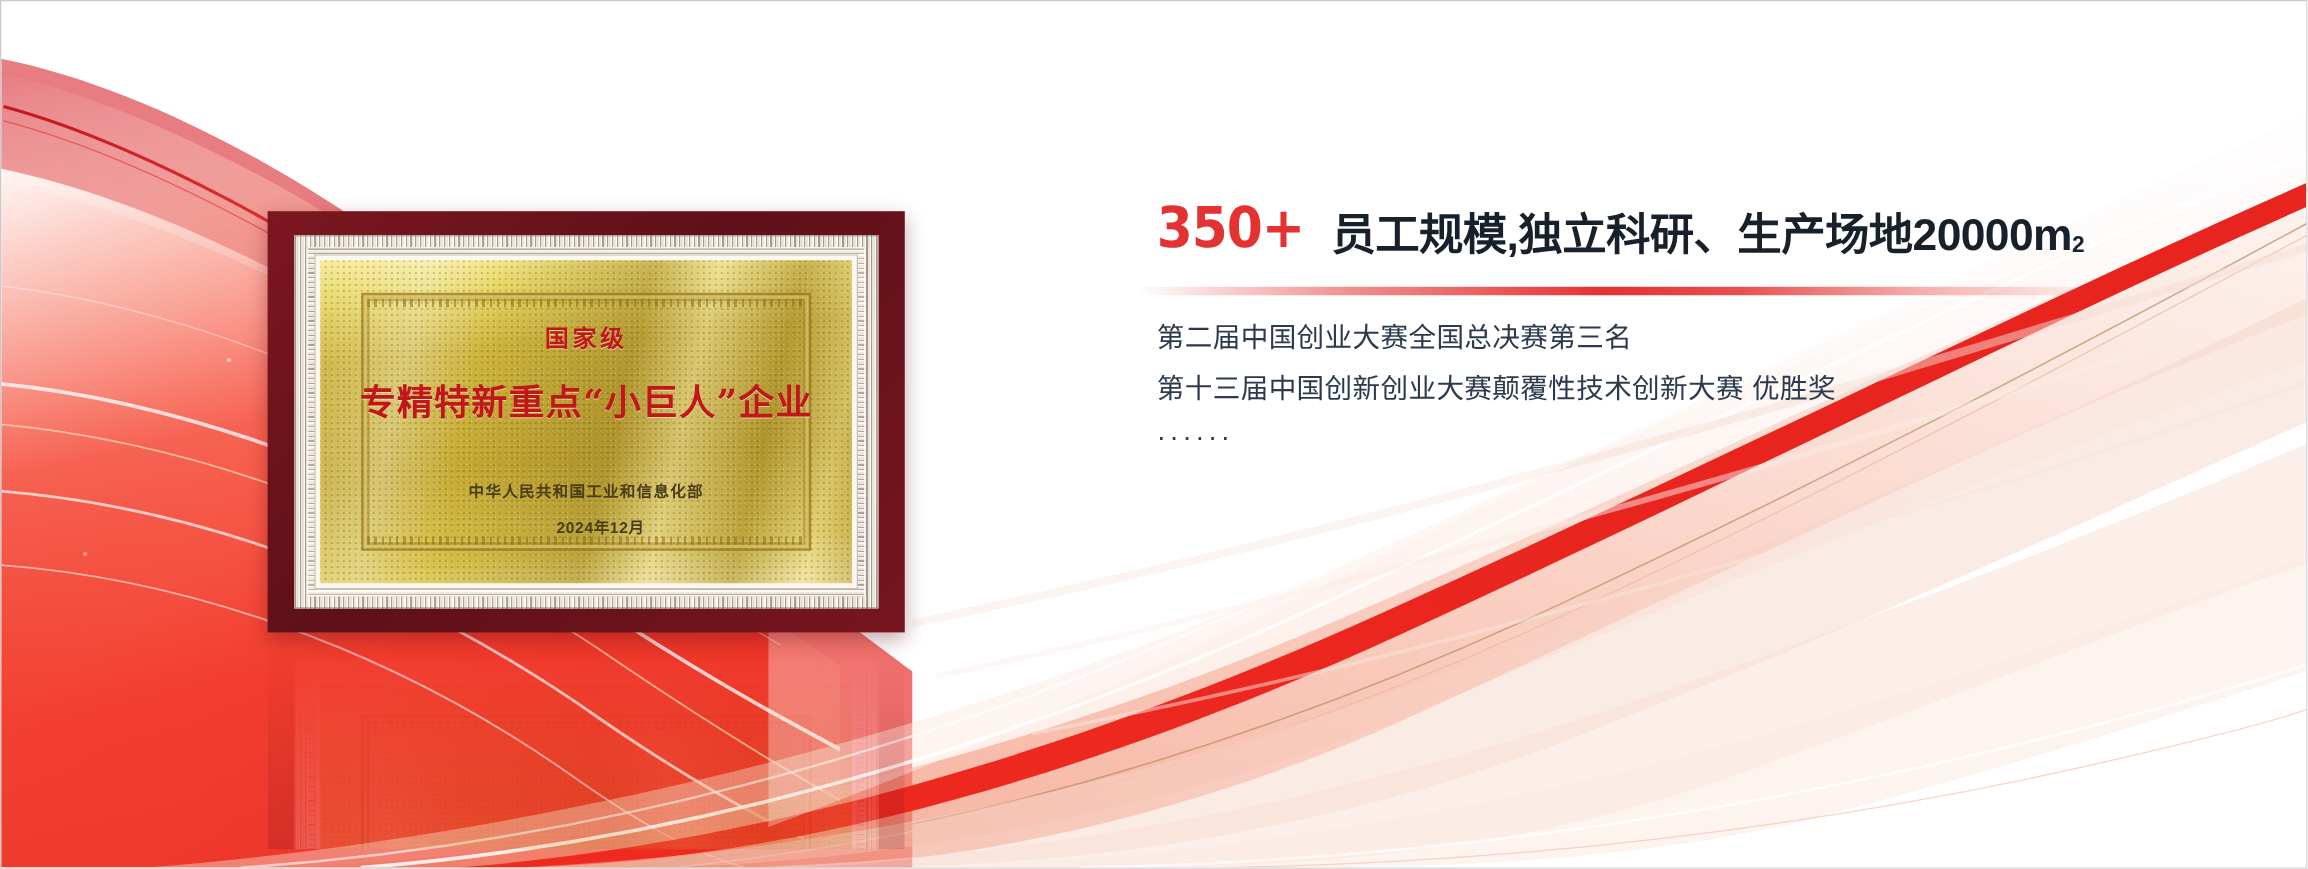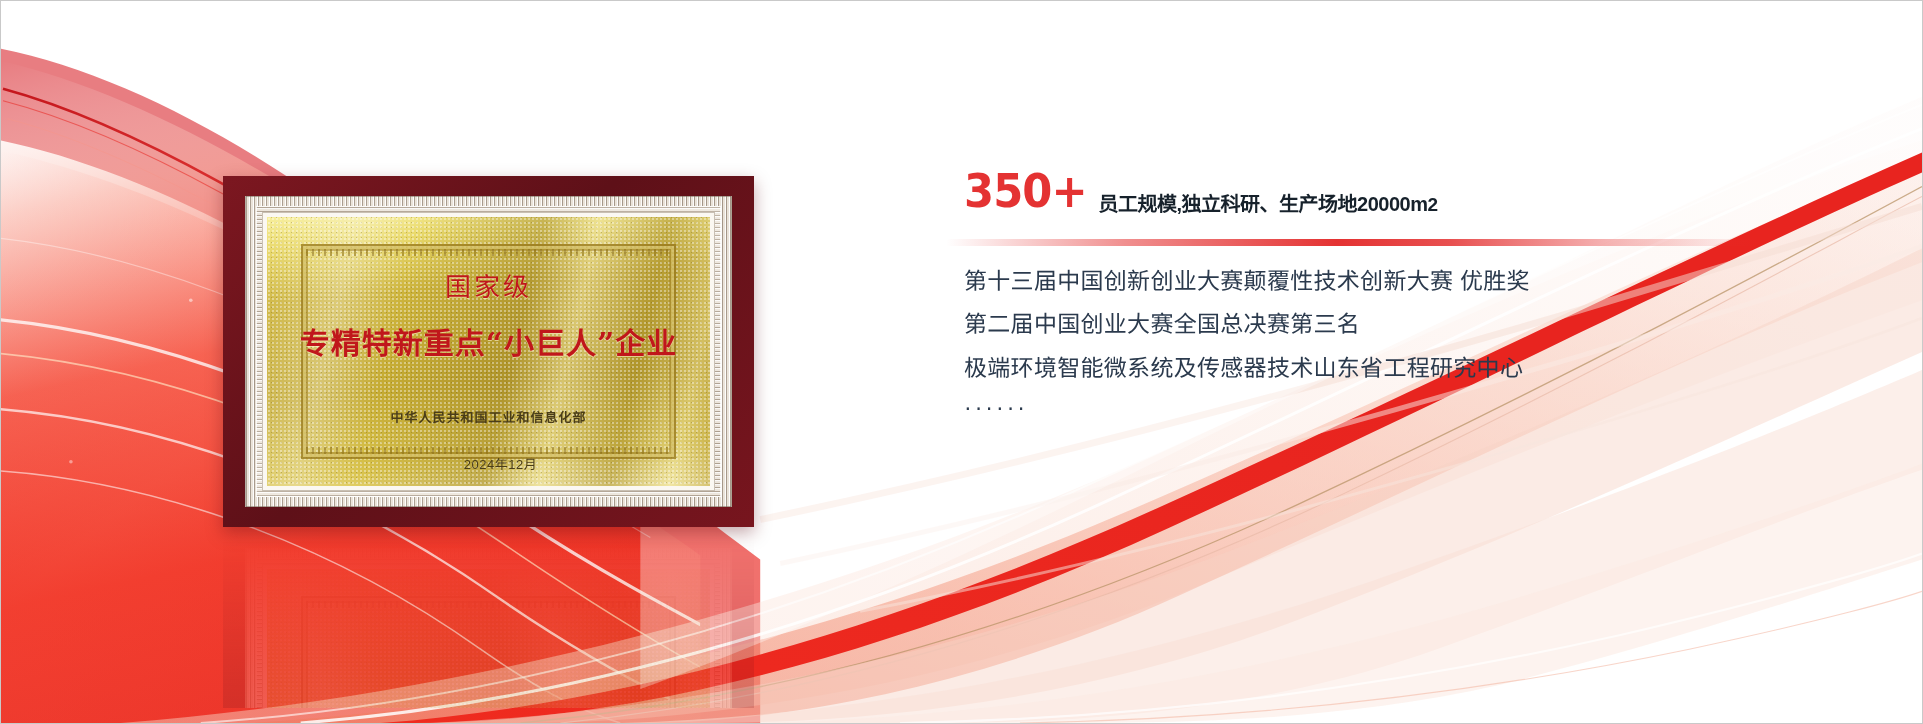--- a/index.html
+++ b/index.html
@@ -99,39 +99,39 @@
     background:repeating-linear-gradient(90deg,
       rgba(140,110,20,.55) 0 2px, rgba(0,0,0,0) 2px 6px);
   }
   .plaque-text{
     position:absolute; inset:0;
     display:flex; flex-direction:column; align-items:center;
     font-family:"DejaVu Serif","Liberation Serif",serif;
   }
   .plaque-title1{
     margin-top:49px;
-    font-size:26px; font-weight:400; letter-spacing:3px;
+    font-size:20px; font-weight:700; letter-spacing:3px;
     color:#c0171b;
     text-shadow:0 1px 0 rgba(255,245,200,.6);
   }
   .plaque-title2{
     margin-top:16px;
     font-size:30px; font-weight:700; letter-spacing:1px;
     color:#c0171b;
     text-shadow:0 1px 0 rgba(255,245,200,.6);
   }
   .plaque-issuer{
     margin-top:44px;
     font-size:13px; font-weight:700; letter-spacing:1px;
     color:#4a3d18;
     font-family:Liberation Sans, sans-serif;
   }
   .plaque-date{
-    margin-top:28px;
-    font-size:13px; font-weight:400; letter-spacing:.5px;
+    margin-top:11px;
+    font-size:13px; font-weight:700; letter-spacing:.5px;
     color:#4a3d18;
     font-family:"Liberation Sans","DejaVu Sans",sans-serif;
     padding-left:24px;
   }
 
   
   #plaque-reflection{
     position:absolute;
     left:222px; top:527px;
     width:531px; height:180px;
@@ -161,25 +161,25 @@
   .hl-number{
     font-size:47px;
     font-weight:700;
     color:#e43232;
     letter-spacing:-1px;
     transform:scaleX(.92);
     transform-origin:left bottom;
     font-family:"DejaVu Sans","Liberation Sans",sans-serif;
   }
   .hl-rest{
-    font-size:20px;
+    font-size:37px;
     font-weight:700;
     color:#16212b;
     letter-spacing:-.5px;
-    margin-left:1px;
+    margin-left:12px;
   }
   .hl-sup{
     font-size:19px;
     vertical-align:super;
     font-weight:700;
     color:#16212b;
   }
   #headline-rule{
     position:absolute;
     left:-18px; top:72px;
@@ -405,21 +405,20 @@
   <div id="content">
 
     <div id="headline">
       <span class="hl-number">350+</span>
       <span class="hl-rest">员工规模,独立科研、生产场地20000m</span>
       <span class="hl-sup">2</span>
     </div>
     <div id="headline-rule"></div>
 
     <ul id="honor-list">
+      <li>第二届中国创业大赛全国总决赛第三名</li>
       <li>第十三届中国创新创业大赛颠覆性技术创新大赛 优胜奖</li>
-      <li>第二届中国创业大赛全国总决赛第三名</li>
-      <li>极端环境智能微系统及传感器技术山东省工程研究中心</li>
       <li class="ellipsis">······</li>
     </ul>
 
   </div>
 
 </div>
 
 </body></html>

